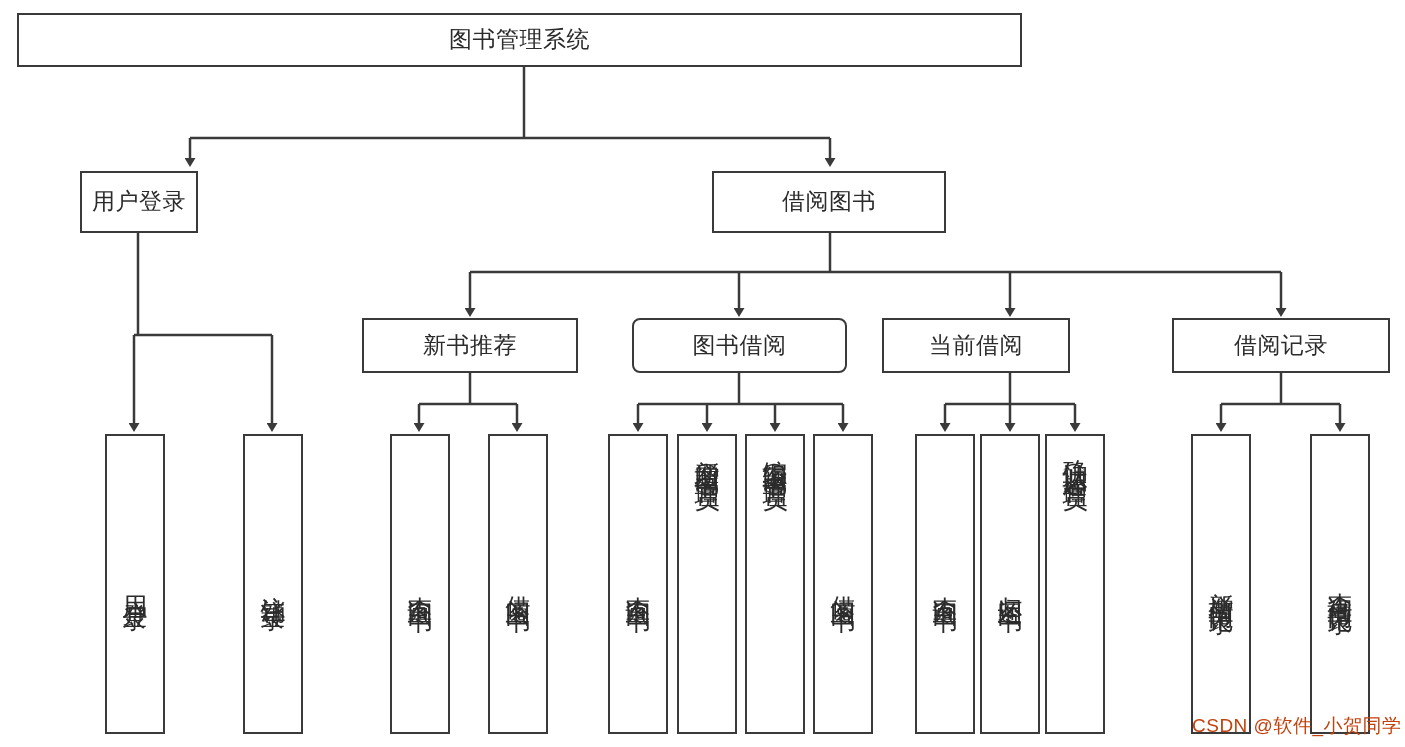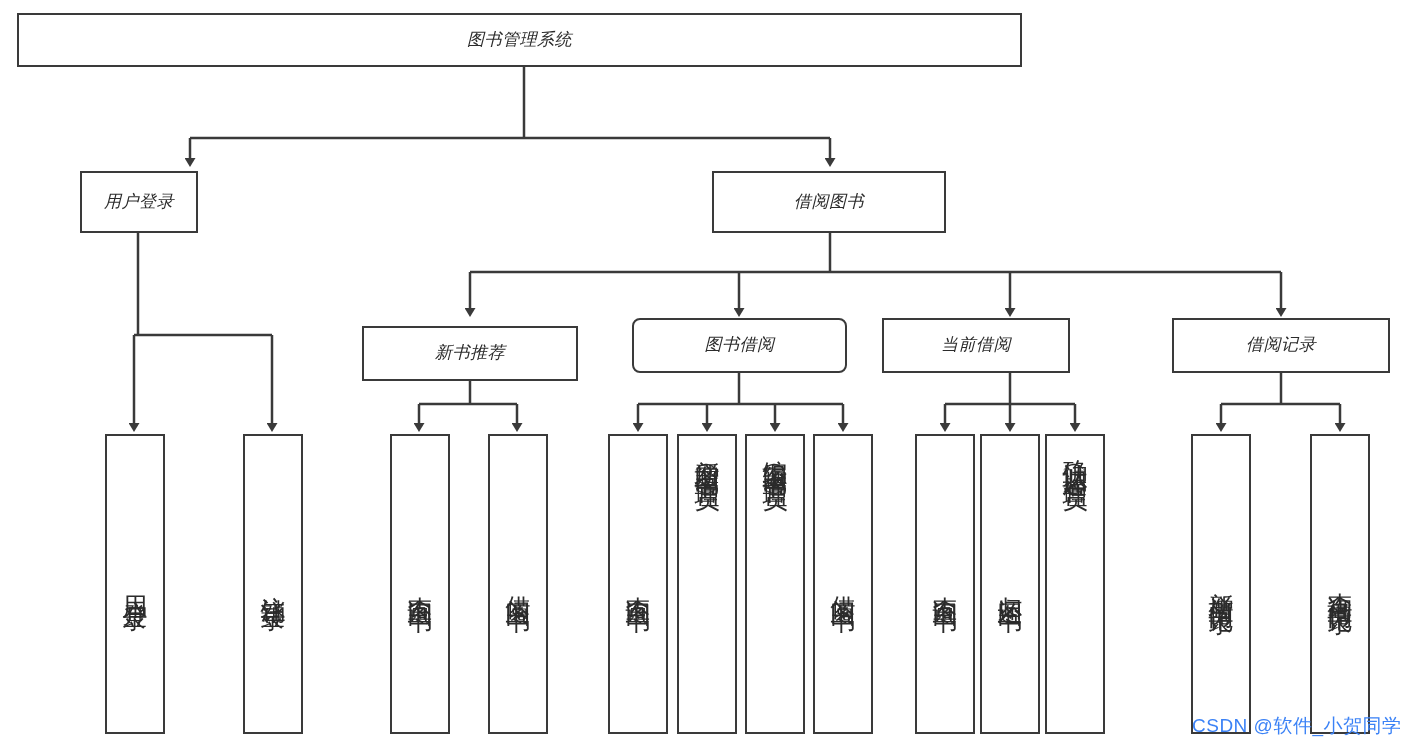--- a/index.html
+++ b/index.html
@@ -34,23 +34,22 @@
     z-index: 5;
   }
   .node-label {
     display: block;
     text-align: center;
     line-height: 1.18;
     color: #2b2b2b;
     white-space: nowrap;
   }
   .horiz .node-label {
-    font-size: 17px;
+    font-size: 23px;
     letter-spacing: 0.5px;
-    font-style: italic;
   }
   .vert {
     align-items: flex-start;
     padding-top: 4px;
   }
   .vert .node-label {
     writing-mode: vertical-rl;
     text-orientation: upright;
     font-size: 25px;
     letter-spacing: 4px;
@@ -58,21 +57,21 @@
   }
   .vert.center-v {
     align-items: center;
     padding-top: 0;
   }
   #watermark {
     position: absolute;
     left: 1192px;
     top: 713px;
     font-size: 19px;
-    color: #3b82f6;
+    color: #c2410c;
     letter-spacing: 0.5px;
     z-index: 9;
     white-space: nowrap;
     font-family: "Liberation Sans", "DejaVu Sans", sans-serif;
   }
 </style>
 </head>
 <body>
 
 <div id="canvas">
@@ -131,21 +130,21 @@
     <span class="node-label">图书管理系统</span>
   </div>
 
   <div class="node horiz" style="left:80px; top:171px; width:118px; height:62px;">
     <span class="node-label">用户登录</span>
   </div>
   <div class="node horiz" style="left:712px; top:171px; width:234px; height:62px;">
     <span class="node-label">借阅图书</span>
   </div>
 
-  <div class="node horiz" style="left:362px; top:326px; width:216px; height:55px;">
+  <div class="node horiz" style="left:362px; top:318px; width:216px; height:55px;">
     <span class="node-label">新书推荐</span>
   </div>
   <div class="node horiz" style="left:632px; top:318px; width:215px; height:55px;border-radius:8px;">
     <span class="node-label">图书借阅</span>
   </div>
   <div class="node horiz" style="left:882px; top:318px; width:188px; height:55px;">
     <span class="node-label">当前借阅</span>
   </div>
   <div class="node horiz" style="left:1172px; top:318px; width:218px; height:55px;">
     <span class="node-label">借阅记录</span>

